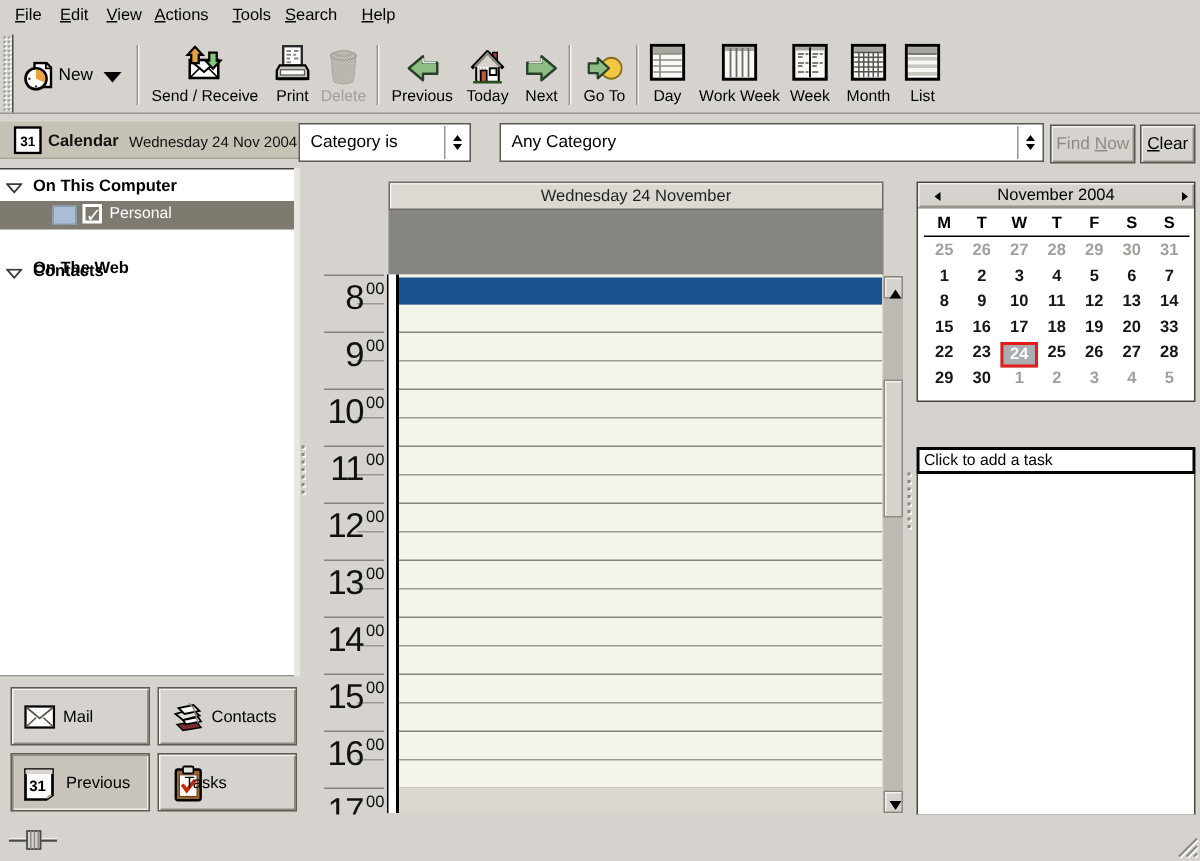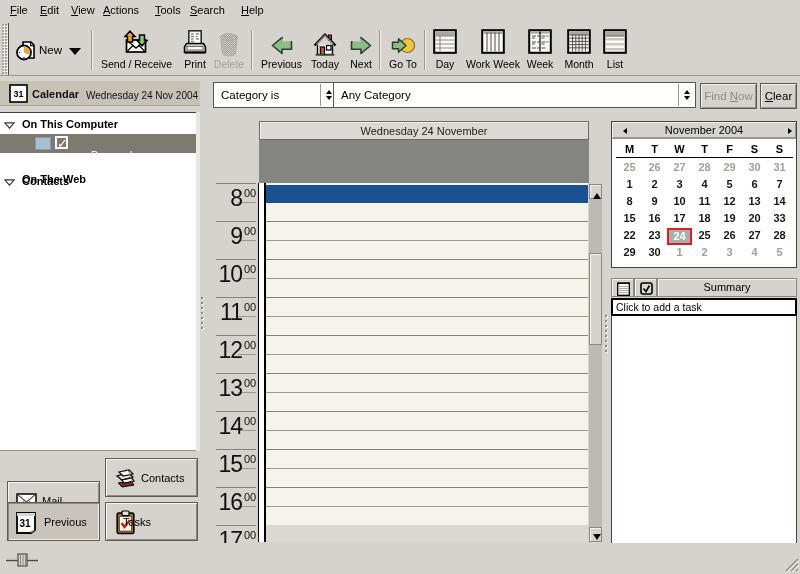--- a/index.html
+++ b/index.html
@@ -231,21 +231,21 @@
       <span class="lab">List</span>
     </div>
 
   <div class="abs" id="hleft"></div>
   <svg class="abs" style="left:9px; top:84px;" width="19" height="19" viewBox="0 0 19 19">
 <rect x="1" y="1" width="17" height="17" fill="#fff" stroke="#000" stroke-width="1.6"></rect>
 <text x="9.5" y="13" font-size="9" font-weight="bold" text-anchor="middle" font-family="Liberation Sans">31</text>
 </svg>
   <div class="abs" id="hcaltxt">Calendar</div>
   <div class="abs" id="hdate">Wednesday 24 Nov 2004</div>
-  <div class="abs combo" style="left:213px; width:125px;text-align:right;">
+  <div class="abs combo" style="left:199px; width:115px;text-align:right;">
       <span class="ctext">Category is</span>
       <span class="spin"></span>
     </div>
   <div class="abs combo" style="left:333px; width:363px;">
       <span class="ctext">Any Category</span>
       <span class="spin"></span>
     </div>
   <div class="abs gbtn" style="left:700px; top:83px; width:57px; height:26px; color:#8e8b84; line-height:24px;">Find <u class="m">N</u>ow</div>
   <div class="abs gbtn" style="left:760px; top:83px; width:37px; height:26px; line-height:24px;"><u class="m">C</u>lear</div>
 
@@ -253,34 +253,34 @@
   <div class="abs" id="tree">
     <div class="trow" style="top:2px;">
       <svg style="position:absolute; left:4px; top:7px;" width="11" height="7" viewBox="0 0 11 7">
           <path d="M0.8 0.8h9.4L5.5 6.2Z" fill="#fcfcfa" stroke="#3a3a36" stroke-width="1.2"></path>
         </svg>
       <span class="bold" style="position:absolute; left:22px; top:3px;">On This Computer</span>
     </div>
     <div class="trow" id="selrow" style="top:21px;">
       <span class="swatch" style="background:#a9bdd3; border-color:#8a9aa9;"></span>
       <span class="cbox" style="border:2px solid #fff; color:#fff; font-size:13px; line-height:11px; text-align:center;">✓</span>
-      <span style="position:absolute; left:73px; top:15px;margin-left:18px;">Personal</span>
+      <span style="position:absolute; left:73px; top:2px;">Personal</span>
     </div>
     <div class="trow" style="top:40px;">
       <span class="bold" style="position:absolute; left:22px; top:20px;">On The Web</span>
     </div>
     <div class="trow" style="top:59px;">
       <svg style="position:absolute; left:4px; top:7px;" width="11" height="7" viewBox="0 0 11 7">
           <path d="M0.8 0.8h9.4L5.5 6.2Z" fill="#fcfcfa" stroke="#3a3a36" stroke-width="1.2"></path>
         </svg>
       <span class="bold" style="position:absolute; left:22px; top:3px;">Contacts</span>
     </div>
   </div>
 
-  <div class="abs sbtn" style="left:7px; top:481px;">
+  <div class="abs sbtn" style="left:7px; top:458px;">
       <svg style="position:absolute; left:8px; top:11px;" width="21" height="16" viewBox="0 0 21 16">
 <rect x="1" y="1" width="19" height="14" fill="#fcfcfa" stroke="#000" stroke-width="1.5"></rect>
 <path d="M1.5 1.5l9 7.5 9-7.5M1.5 14.5L8 8.5M19.5 14.5L13 8.5" fill="none" stroke="#55534e" stroke-width="1.1"></path>
 </svg>
       <span class="blab" style="left:34px;">Mail</span>
     </div>
   <div class="abs sbtn" style="left:105px; top:458px;">
       <svg style="position:absolute; left:7px; top:8px;" width="24" height="22" viewBox="0 0 24 22">
 <path d="M5 16l4 4 12-2-3-4z" fill="#7a2a32" stroke="#000" stroke-width="1"></path>
 <path d="M4 9l5 4 11-3-5-4z" fill="#e6e4de" stroke="#000" stroke-width="1.2"></path>
@@ -470,37 +470,20 @@
         <span style="left:30px">30</span>
         <span class="dim" style="left:55px">1</span>
         <span class="dim" style="left:80px">2</span>
         <span class="dim" style="left:105px">3</span>
         <span class="dim" style="left:130px">4</span>
         <span class="dim" style="left:155px">5</span>
       </div>
   </div>
   <div class="abs" id="today24">24</div>
 
-  <div class="abs" id="taskhdr">
-    <div class="thcell" style="left:0; width:23px;">
-        <svg style="position:absolute; left:5px; top:2px;" width="13" height="15" viewBox="0 0 13 15">
-<rect x="0.7" y="2" width="11.6" height="12.3" fill="#fcfcfa" stroke="#000" stroke-width="1.3"></rect>
-<path d="M2 5.5h9M2 7.5h9M2 9.5h9M2 11.5h9" stroke="#9a988f" stroke-width="0.8"></path>
-<path d="M2.5 2v-1M4.5 2v-1M6.5 2v-1M8.5 2v-1M10.5 2v-1" stroke="#d98f1f" stroke-width="1.2"></path>
-<path d="M1 2.2h11" stroke="#000" stroke-width="1.4"></path>
-</svg>
-      </div>
-    <div class="thcell" style="left:23px; width:23px;">
-        <svg style="position:absolute; left:5px; top:3px;" width="13" height="13" viewBox="0 0 13 13">
-<rect x="1" y="1" width="11" height="11" rx="2" fill="#dcd9d2" stroke="#000" stroke-width="1.6"></rect>
-<path d="M3.5 6.5l2.5 3 3.5-6" fill="none" stroke="#000" stroke-width="1.6"></path>
-</svg>
-      </div>
-    <div class="thcell" style="left:46px; width:140px;">Summary</div>
-  </div>
   <div class="abs" id="taskadd">Click to add a task</div>
   <div class="abs" id="taskbody"></div>
 
   <div class="abs" id="statusbar"></div>
   <svg class="abs" style="left:6px; top:553px;" width="32" height="14" viewBox="0 0 32 14">
 <path d="M0 7h32" stroke="#4a4a46" stroke-width="2.4"></path>
 <path d="M0 6.2h32" stroke="#f2f0ea" stroke-width="1"></path>
 <rect x="12" y="1" width="9" height="12" fill="#d6d3ce" stroke="#4a4a46" stroke-width="1.2"></rect>
 <path d="M14.5 1v12M17 1v12M19.5 1v12" stroke="#8e8b84" stroke-width="1"></path>
 </svg>

